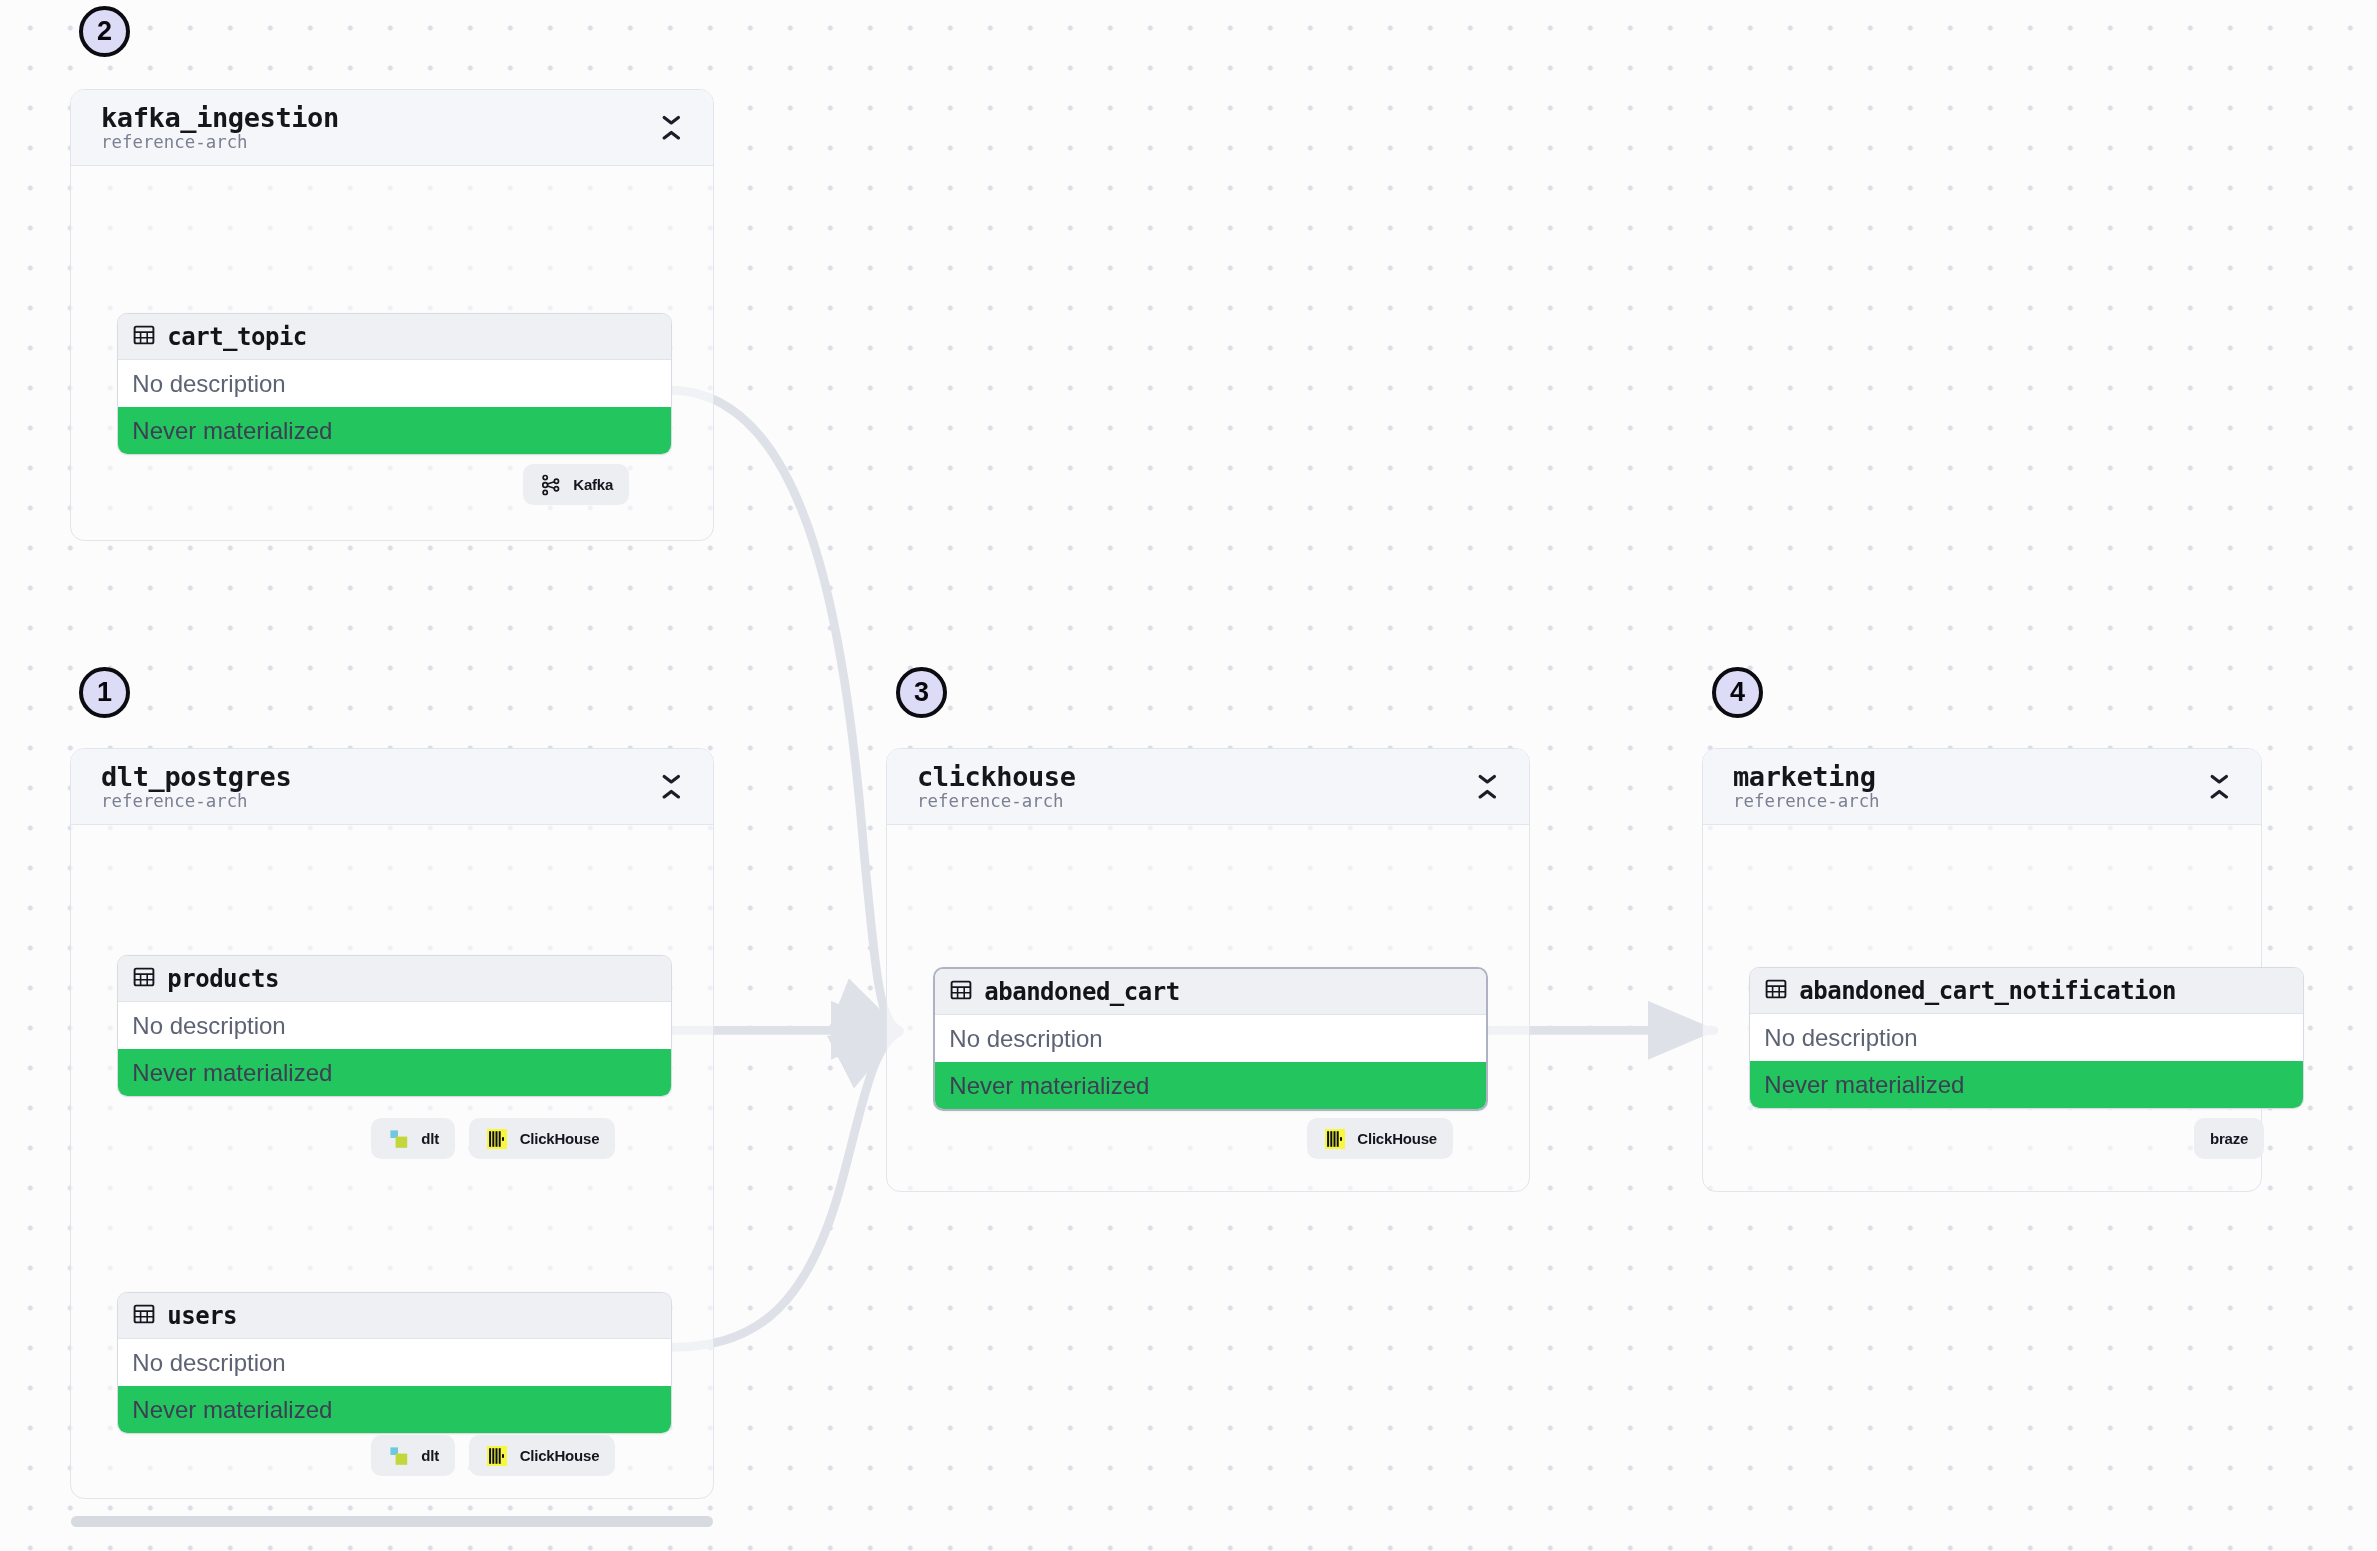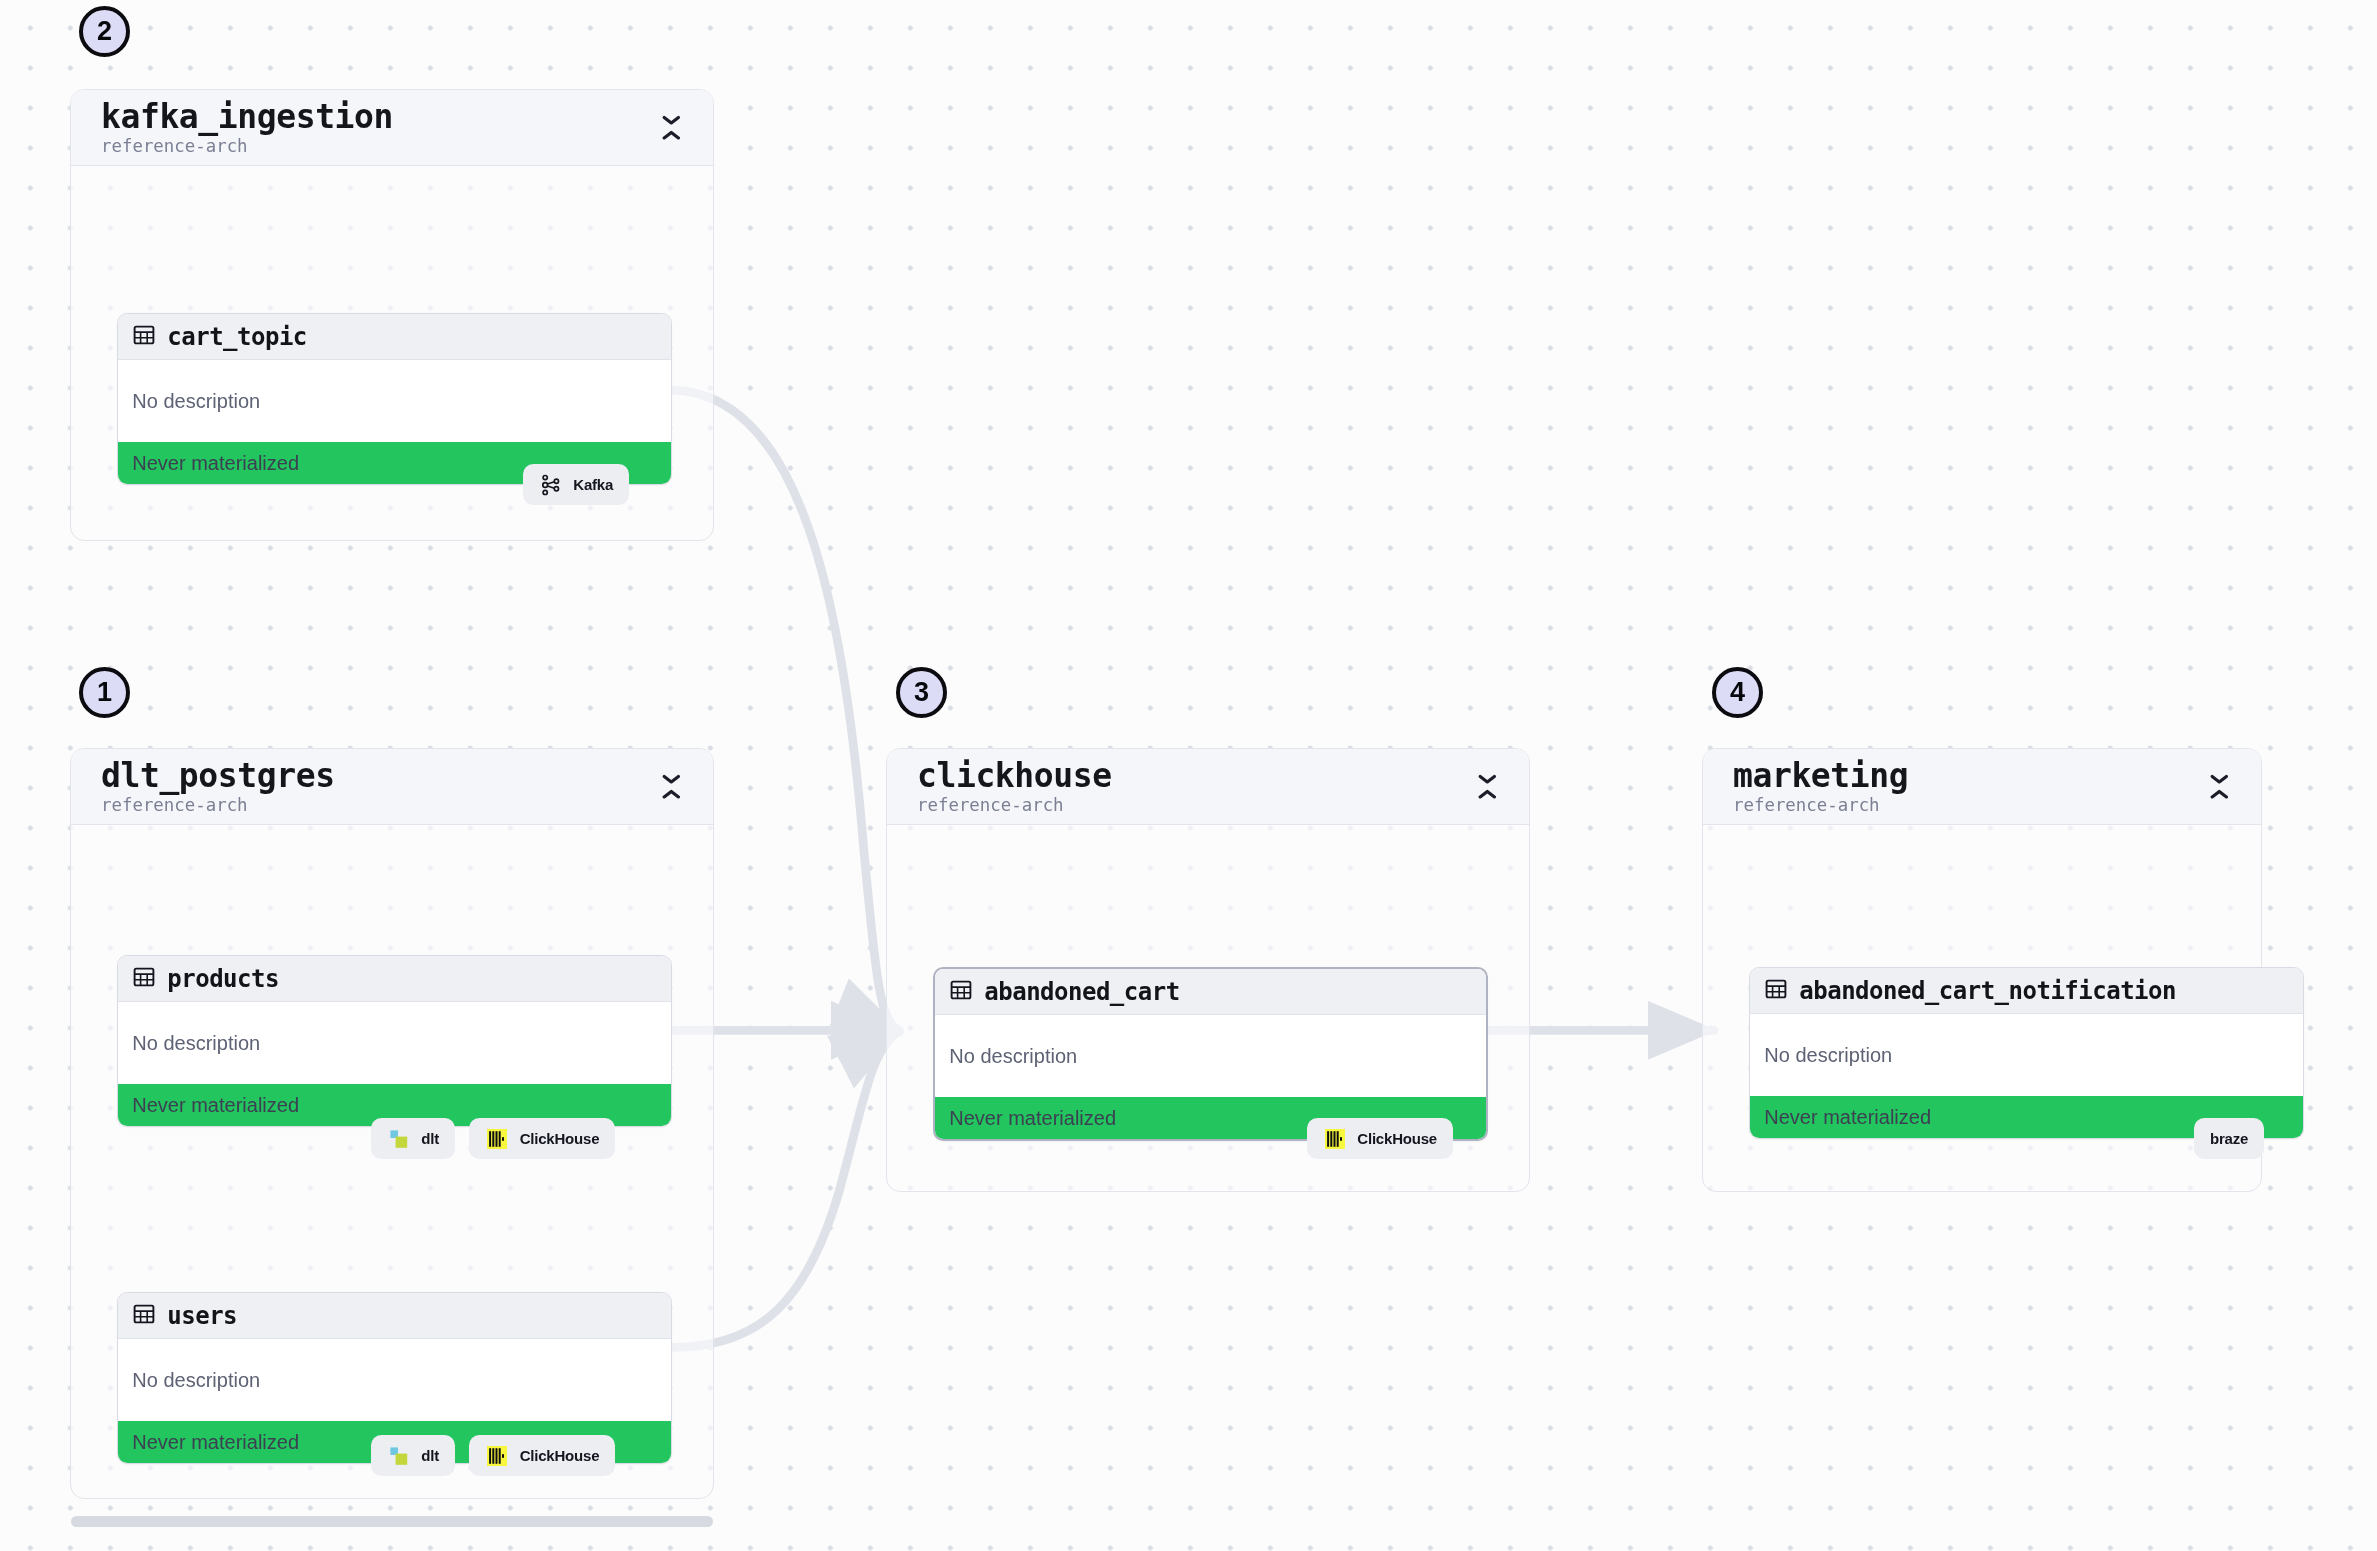--- a/index.html
+++ b/index.html
@@ -46,21 +46,21 @@
     border-bottom: 1.6px solid #e3e5ec;
     border-radius: 12.7px 12.7px 0 0;
     display: flex;
     align-items: center;
     justify-content: space-between;
     padding: 0 27px 0 30px;
   }
   .group-titles { display: flex; flex-direction: column; gap: 1.6px; }
   .group-name {
     font-family: "DejaVu Sans Mono", "Liberation Mono", monospace;
-    font-size: 33px;
+    font-size: 27px;
     font-weight: 700;
     letter-spacing: -0.4px;
     color: #15161c;
     line-height: 1.08;
   }
   .group-sub {
     font-family: "DejaVu Sans Mono", "Liberation Mono", monospace;
     font-size: 17.4px;
     font-weight: 400;
     color: #7a7f93;
@@ -99,24 +99,23 @@
   .tnode-title {
     font-family: "DejaVu Sans Mono", "Liberation Mono", monospace;
     font-size: 24px;
     font-weight: 700;
     color: #131419;
     letter-spacing: -0.5px;
     white-space: nowrap;
   }
   .tnode-row {
     padding: 9.5px 14.3px;
-    font-size: 20px;
+    font-size: 24px;
     color: #5d6274;
     background: #ffffff;
-    margin-top: 20px;
   }
   .tnode-row.alt {
     background: #22c55e;
     color: #3c4052;
   }
 
   
   .badge-row {
     position: absolute;
     display: flex;

